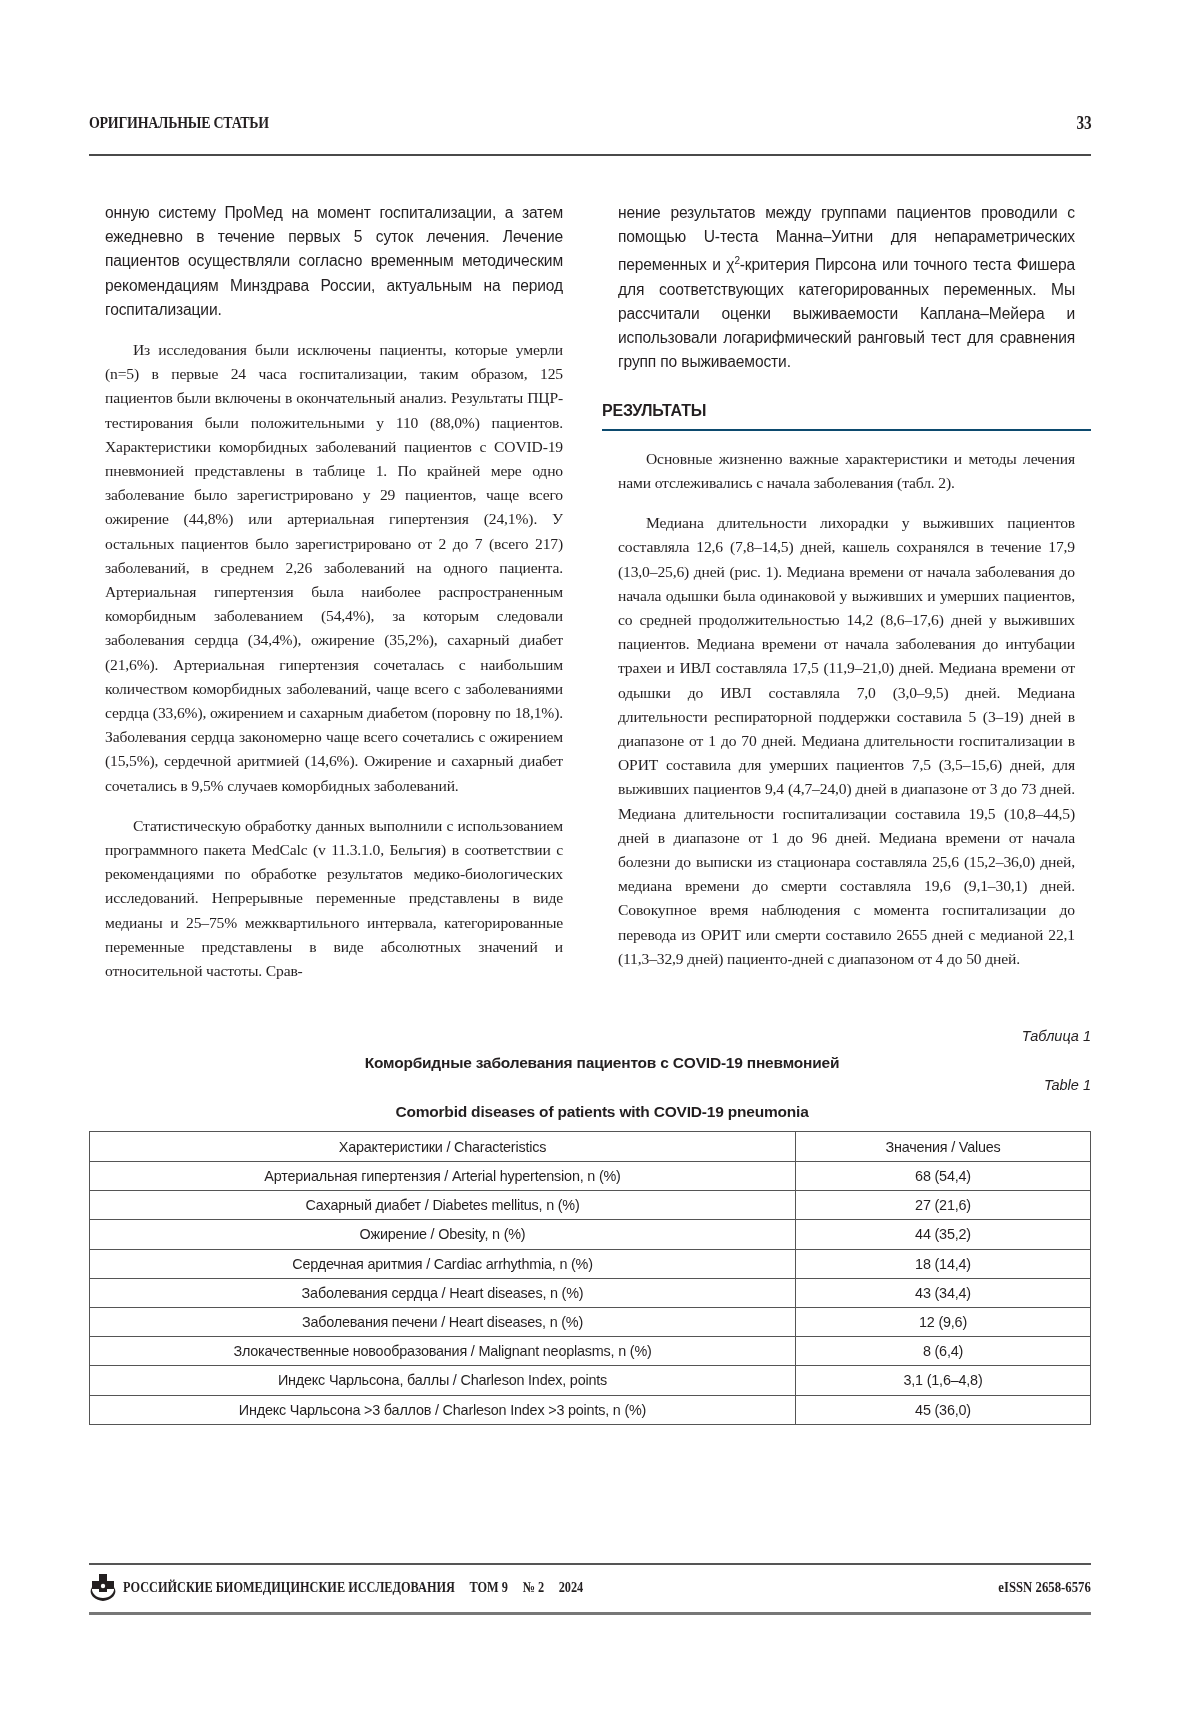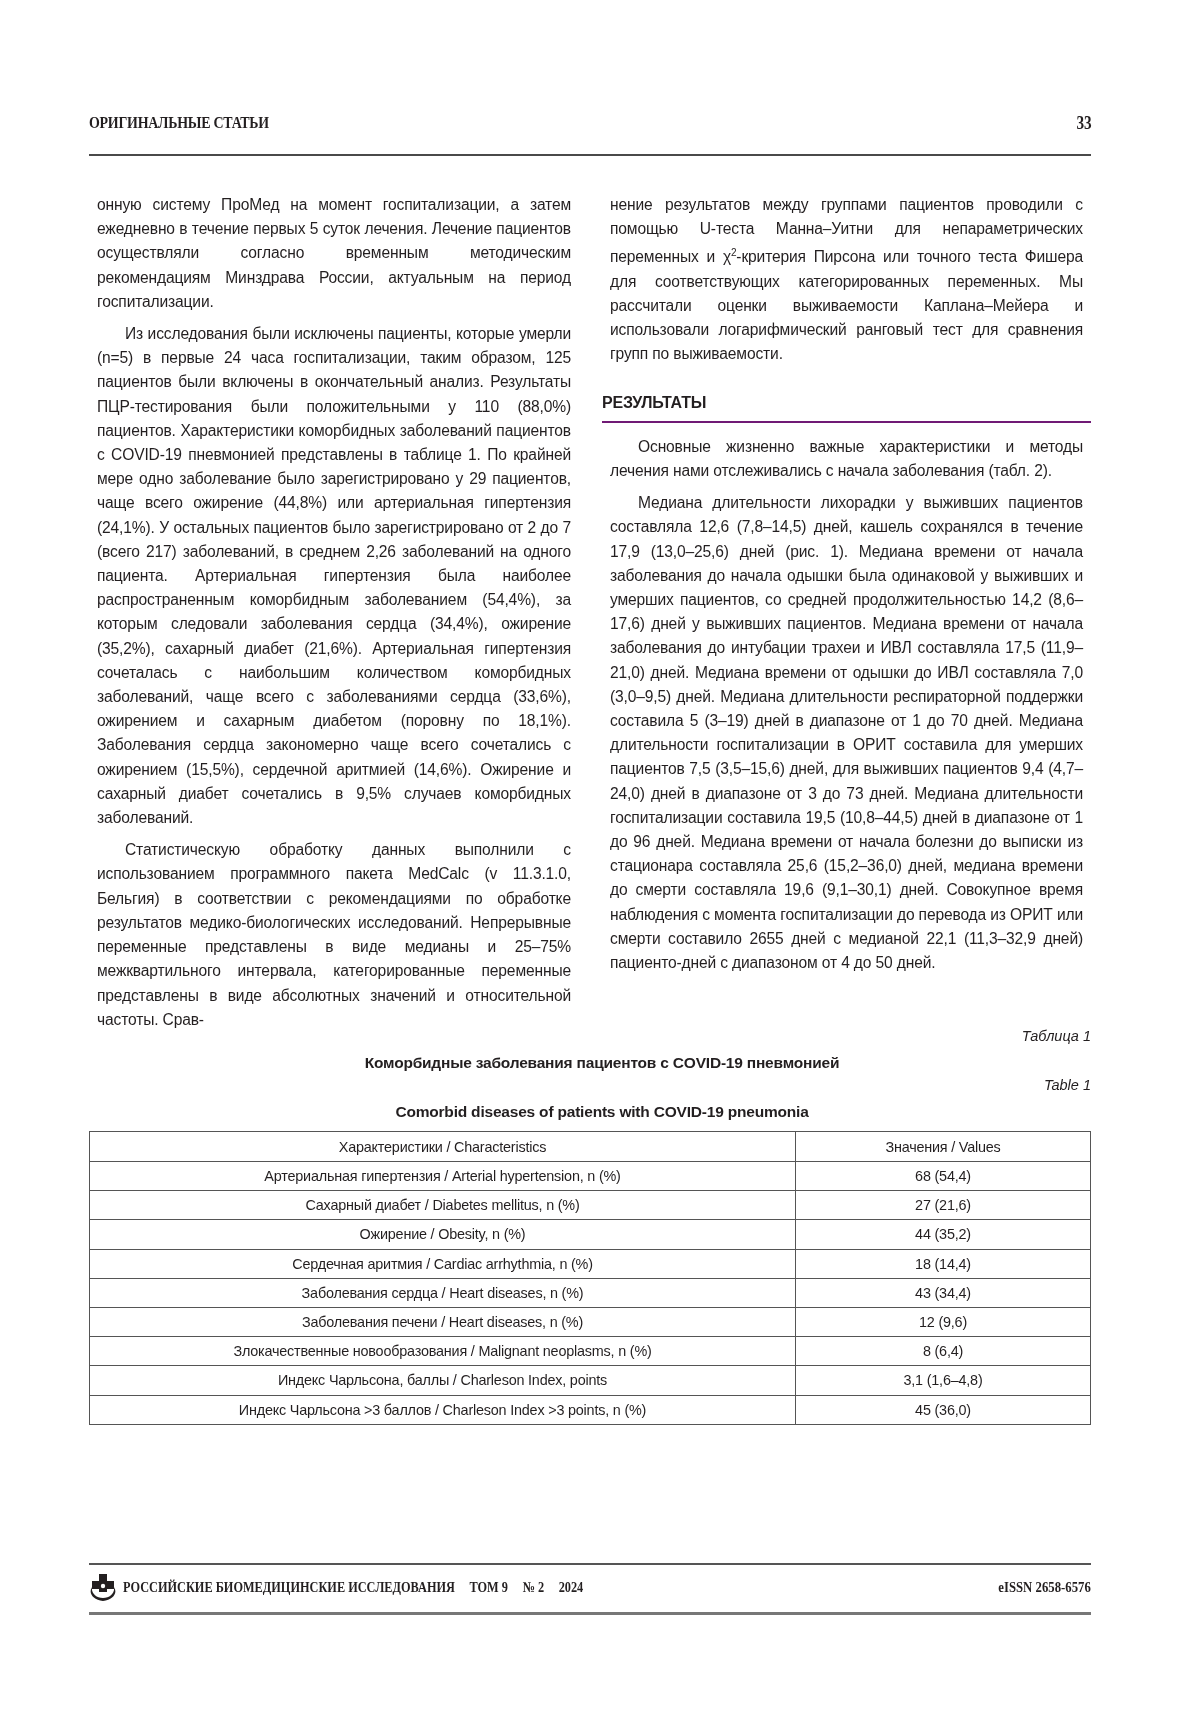--- a/index.html
+++ b/index.html
@@ -10,26 +10,26 @@
     font-family: "Liberation Serif", "DejaVu Serif", serif; font-weight: bold; font-size: 17px;
     letter-spacing: -0.3px; transform-origin: left; }
   .running-head .section { position: absolute; left: 0; top: 0; transform: scaleX(0.82); transform-origin: left; }
   .running-head .pageno { position: absolute; right: 0; top: 0; font-size: 18px; transform: scaleX(0.85); transform-origin: right; }
   .rule-top { position: absolute; left: 0; top: 154px; width: 1002px; height: 2px; background: #4a4a4a; }
 
   .col { position: absolute; top: 185px; font-family: "Liberation Sans", "DejaVu Sans", sans-serif;
     font-size: 15.6px; line-height: 24.2px; text-align: justify; letter-spacing: -0.15px; color: #231f20; }
   .col-left { left: 0; width: 490px; }
   .col-right { left: 513px; width: 489px; }
-  .col p { margin: 8px; }
-  .col p.indent { text-indent: 28px; }
+  .col p { margin: 16px; }
+  .col p.indent { text-indent: 28px; font-family: Liberation Serif, serif; }
   .col p.noind { text-indent: 0; }
 
   .section-heading { font-family: "Liberation Sans", "DejaVu Sans", sans-serif; font-weight: bold;
-    font-size: 16px; margin-top: 24px; padding-bottom: 6px; border-bottom: 2px solid #701a75;
+    font-size: 16px; margin-top: 24px; padding-bottom: 6px; border-bottom: 2px solid #0c4a6e;
     letter-spacing: -0.2px; margin-bottom: 12px; }
 
   .tbl-label { position: absolute; right: 0; font-family: "Liberation Sans", "DejaVu Sans", sans-serif;
     font-style: italic; font-size: 14.5px; color: #231f20; }
   .tbl-title { position: absolute; left: 12px; width: 1002px; text-align: center;
     font-family: "Liberation Sans", "DejaVu Sans", sans-serif; font-weight: bold; font-size: 15.5px; letter-spacing: -0.2px; }
 
   table.data { position: absolute; left: 0; top: 1131px; width: 1002px; border-collapse: collapse;
     font-family: "Liberation Sans", "DejaVu Sans", sans-serif; font-size: 14.4px; color: #231f20; letter-spacing: -0.2px; }
   table.data td, table.data th { border: 1.3px solid #555; text-align: center; height: 28.2px; padding: 0 4px; font-weight: normal; }

